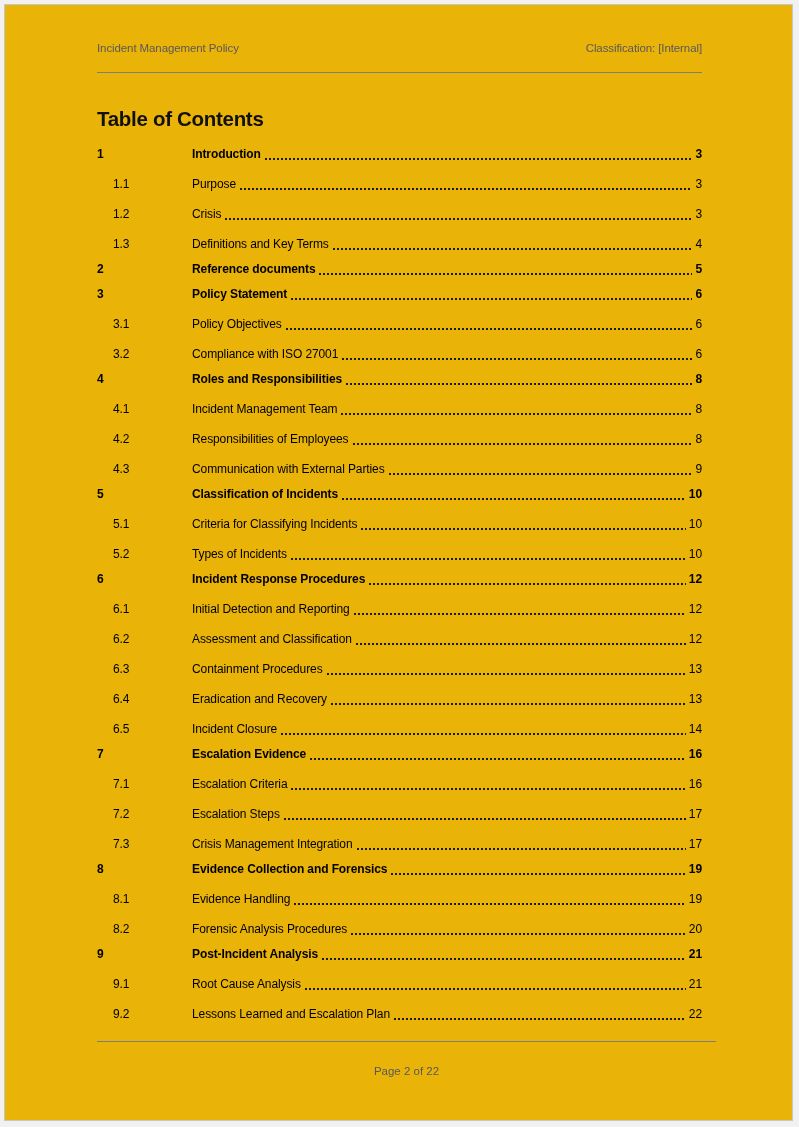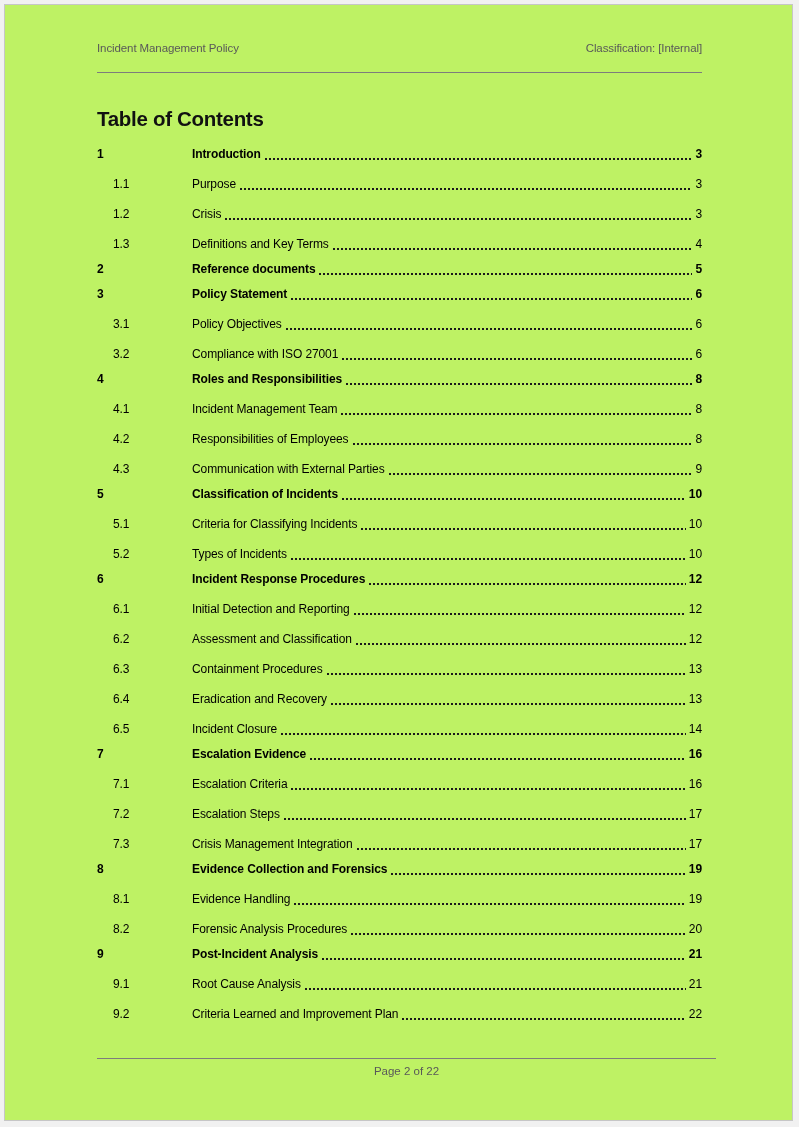--- a/index.html
+++ b/index.html
@@ -9,21 +9,21 @@
     height: 1127px;
     background: #f1f1f1;
     font-family: "Liberation Sans", sans-serif;
   }
   .page {
     position: absolute;
     left: 4px;
     top: 4px;
     width: 789px;
     height: 1117px;
-    background: #bef264;
+    background: #eab308;
     border: 1px solid #c6c6c6;
     box-sizing: border-box;
   }
   .page-inner {
     padding: 36px 90px 0 92px;
   }
   .header-row {
     display: flex;
     justify-content: space-between;
     align-items: baseline;
@@ -87,21 +87,21 @@
   .toc-page {
     flex: none;
     text-align: right;
   }
   .footer {
     position: absolute;
     left: 92px;
     right: 76px;
     bottom: 42px;
     border-top: 1.5px solid #7d7d7d;
-    padding-top: 5px;
+    padding-top: 22px;
     text-align: center;
     font-size: 11.5px;
     line-height: 14px;
     color: #595959;
   }
 </style>
 </head>
 <body>
 
 <div class="page">
@@ -323,21 +323,21 @@
 
         <div class="toc-row lvl2">
           <span class="toc-num">9.1</span>
           <span class="toc-label">Root Cause Analysis</span>
           <span class="toc-dots"></span>
           <span class="toc-page">21</span>
         </div>
 
         <div class="toc-row lvl2">
           <span class="toc-num">9.2</span>
-          <span class="toc-label">Criteria Learned and Improvement Plan</span>
+          <span class="toc-label">Lessons Learned and Escalation Plan</span>
           <span class="toc-dots"></span>
           <span class="toc-page">22</span>
         </div>
       </div>
 
   </div>
 
   <div class="footer">
     <span>Page 2 of 22</span>
   </div>

